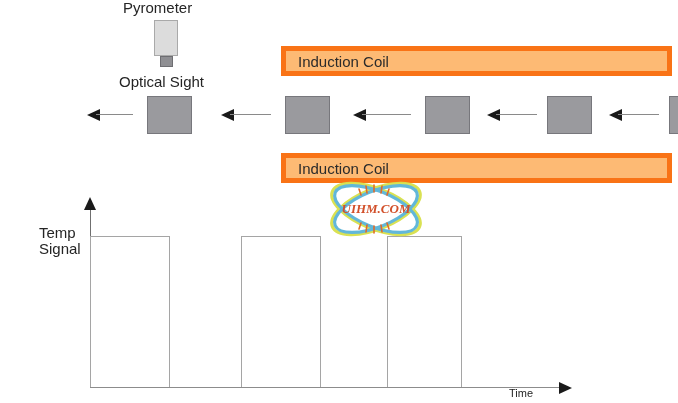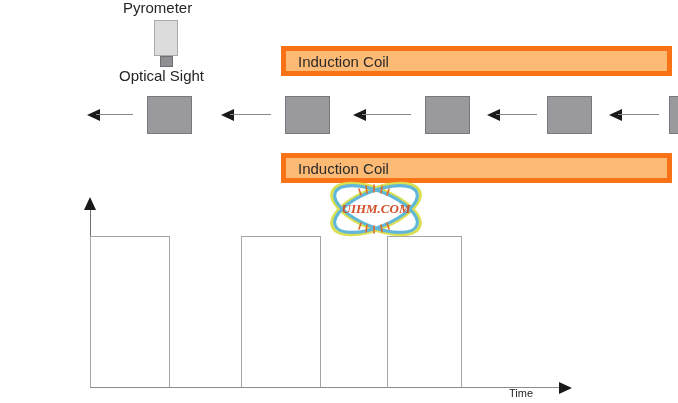--- a/index.html
+++ b/index.html
@@ -20,21 +20,21 @@
   }
 
   
   .lbl {
     position: absolute;
     color: #252525;
     white-space: nowrap;
     line-height: 1.05;
   }
   #pyrometer-label   { left: 88px;  top: 0px;   font-size: 15px; }
-  #optical-sight-label { left: 84px; top: 68px; font-size: 15px; }
+  #optical-sight-label { left: 84px; top: 74px; font-size: 15px; }
   #time-label        { left: 474px; top: 388px; font-size: 11px; }
   #temp-signal-label { left: 4px;   top: 225px; font-size: 15px; text-align: left; }
   #temp-signal-label span { display: block; }
 
   
   #pyrometer-body {
     position: absolute;
     left: 119px; top: 20px;
     width: 24px; height: 36px;
     background: #dcdcdc;
@@ -211,20 +211,24 @@
     <div class="head"></div>
       <div class="shaft"></div>
   </div>
   <div class="arrow-left" id="arrow-5">
     <div class="head"></div>
       <div class="shaft"></div>
   </div>
 
   <div id="chart-area">
 
+    <div class="lbl" id="temp-signal-label" style="top:30px;">
+      <span>Temp</span>
+      <span>Signal</span>
+    </div>
 
     <div id="y-axis-line"></div>
     <div id="y-axis-arrow"></div>
     <div id="x-axis-line"></div>
     <div id="x-axis-arrow"></div>
 
     <div id="pulse-container">
         <div class="pulse" style="left: 55px; width: 80.07px; top: 41px; height: 151px;"></div>
         <div class="pulse" style="left: 205.72px; width: 80.07px; top: 41px; height: 151px;"></div>
         <div class="pulse" style="left: 351.73px; width: 75.36px; top: 41px; height: 151px;"></div>

